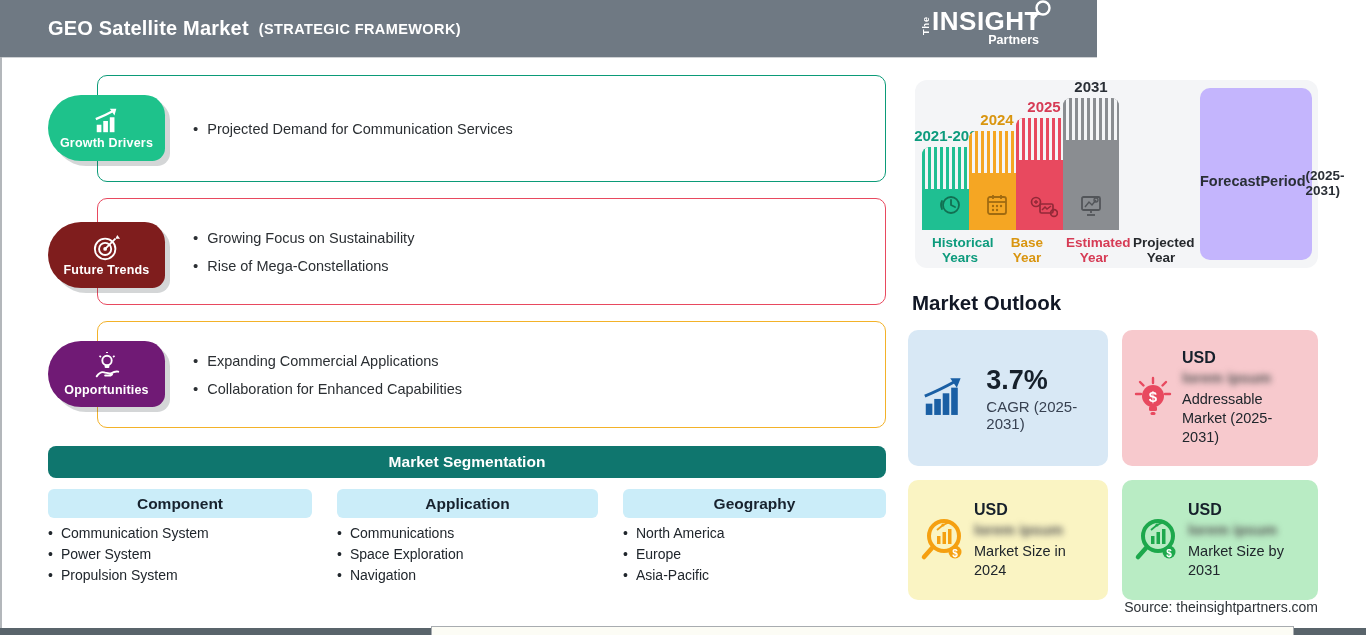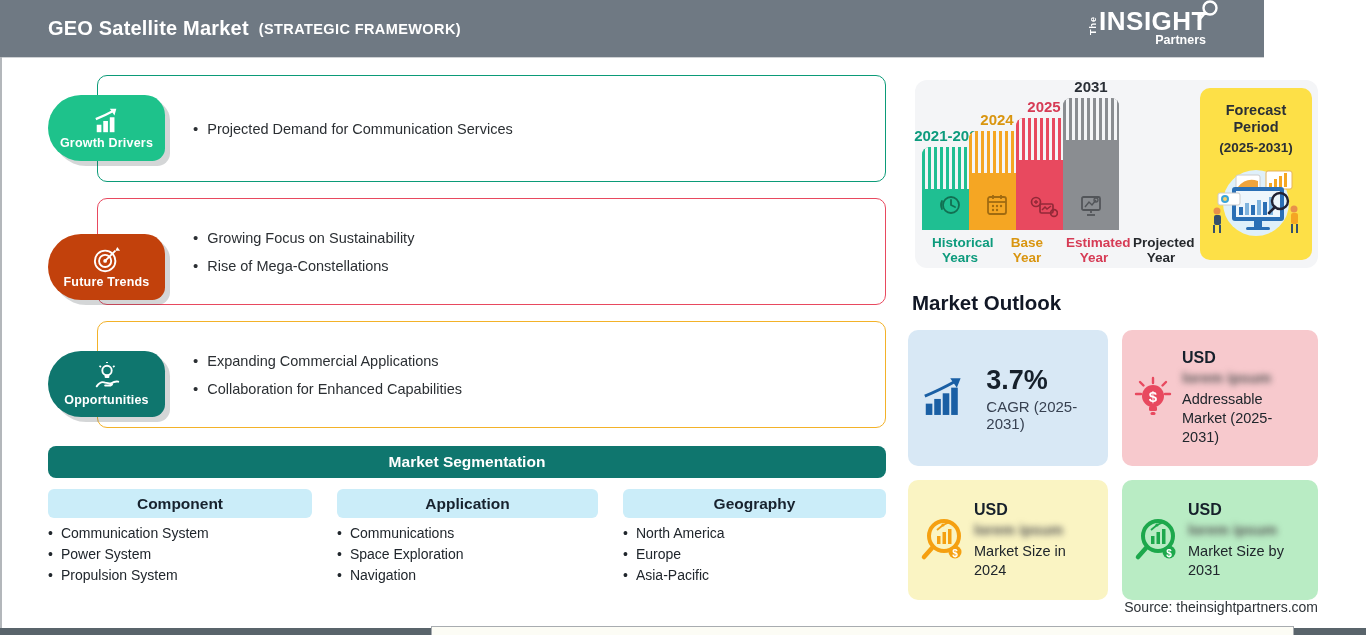--- a/index.html
+++ b/index.html
@@ -1,19 +1,19 @@
 <!DOCTYPE html>
 <html><head>
 <meta charset="utf-8">
 <style>
   html,body{margin:0;padding:0;background:#fff;}
   .canvas{position:relative;width:1366px;height:635px;overflow:hidden;
     font-family:"Liberation Sans","DejaVu Sans",sans-serif;background:#fff;}
   
-  .header{position:absolute;left:0;top:0;width:1264px;height:57px;background:#6F7983;
+  .header{position:absolute;left:0;top:0;width:1097px;height:57px;background:#6F7983;
     border-bottom:1px solid #cfd2d5;display:flex;align-items:center;}
   .header-title{margin-left:48px;color:#fff;font-size:20px;font-weight:bold;letter-spacing:.2px;}
   .header-sub{color:#fff;font-size:14.5px;font-weight:600;margin-left:10px;letter-spacing:.4px;}
   .logo{position:absolute;right:56px;top:8px;color:#fff;line-height:1;}
   .logo-row{display:flex;align-items:flex-end;}
   .logo-the{font-size:9px;font-weight:bold;transform:rotate(-90deg) translateX(-2px);transform-origin:center;
     letter-spacing:1px;margin-right:-4px;margin-bottom:6px;}
   .logo-insight{font-size:26px;font-weight:bold;letter-spacing:.5px;position:relative;}
   .logo-lens{position:absolute;right:-12px;top:-8px;}
   .logo-partners{display:block;text-align:right;font-size:12.5px;font-weight:bold;margin-top:0px;padding-right:2px;}
@@ -23,22 +23,22 @@
     box-sizing:border-box;display:flex;flex-direction:column;justify-content:center;padding-left:95px;gap:8px;}
   .fbox.b-green{top:75px;border:1.6px solid #0B9B78;}
   .fbox.b-red{top:198px;border:1.6px solid #E8495F;}
   .fbox.b-yellow{top:321px;border:1.6px solid #F3B229;}
   .fitem{font-size:14.5px;color:#2b2f33;line-height:20px;display:flex;align-items:center;}
   .fitem::before{content:"•";margin-right:9px;font-size:15px;color:#2b2f33;}
   .pill{position:absolute;left:48px;width:117px;height:66px;border-radius:36px 22px 14px 36px;
     display:flex;flex-direction:column;align-items:center;justify-content:center;gap:1px;
     box-shadow:5px 5px 0 rgba(60,70,75,.22);}
   .pill.p-green{top:95px;background:#1EC28B;}
-  .pill.p-red{top:234px;background:#c2410c;}
-  .pill.p-orange{top:351px;background:#0f766e;}
+  .pill.p-red{top:222px;background:#7f1d1d;}
+  .pill.p-orange{top:341px;background:#701a75;}
   .pill-label{color:#fff;font-size:12.5px;font-weight:bold;letter-spacing:.2px;}
   
   .seg-bar{position:absolute;left:48px;top:446px;width:838px;height:32px;background:#0f766e;border-radius:8px;
     display:flex;align-items:center;justify-content:center;color:#fff;font-weight:bold;font-size:15.5px;}
   .seg-head{position:absolute;top:489px;height:29px;background:#CBEDF9;border-radius:6px;
     display:flex;align-items:center;justify-content:center;font-weight:bold;font-size:15.5px;color:#17222E;}
   .seg-head.c0{left:48px;width:264px;}
   .seg-head.c1{left:337px;width:261px;}
   .seg-head.c2{left:623px;width:263px;}
   .seg-list{position:absolute;top:525px;display:flex;flex-direction:column;gap:5px;}
@@ -55,22 +55,22 @@
   .tl-bar{width:56px;border-radius:8px 8px 0 0;position:relative;overflow:hidden;}
   .tl-bar .stripe{position:absolute;left:0;top:0;width:100%;height:42px;}
   .tl-bar .bicon{position:absolute;left:50%;transform:translateX(-50%);bottom:12px;opacity:.55;}
   .bar0{background:#1FBF92;} .bar0 .stripe{background:repeating-linear-gradient(90deg,#1FBF92 0 3px,#F4F5F7 3px 6px);}
   .bar1{background:#F5A623;} .bar1 .stripe{background:repeating-linear-gradient(90deg,#F5A623 0 3px,#F4F5F7 3px 6px);}
   .bar2{background:#E8495F;} .bar2 .stripe{background:repeating-linear-gradient(90deg,#E8495F 0 3px,#F4F5F7 3px 6px);}
   .bar3{background:#8A8D91;} .bar3 .stripe{background:repeating-linear-gradient(90deg,#8A8D91 0 3px,#F4F5F7 3px 6px);}
   .y0{color:#0D9B7D;} .y1{color:#D9950F;} .y2{color:#D63B55;} .y3{color:#2A2F36;}
   .tl-labels{position:absolute;left:17px;top:155px;display:flex;gap:11px;}
   .tl-lab{width:56px;text-align:center;font-size:13.5px;font-weight:bold;line-height:15px;}
-  .forecast{position:absolute;left:285px;top:8px;width:112px;height:172px;background:#fde047;border-radius:10px;
-    display:flex;flex-direction:column;align-items:center;padding-top:14px;box-sizing:border-box;}
+  .forecast{position:absolute;left:285px;top:8px;width:112px;height:172px;background:#c4b5fd;border-radius:10px;
+    display:flex;flex-direction:row;align-items:center;padding-top:14px;box-sizing:border-box;}
   .fc-line{font-size:14.5px;font-weight:bold;color:#2A2F36;line-height:17px;}
   .fc-range{font-size:13.5px;font-weight:bold;color:#2A2F36;margin-top:4px;}
   .fc-art{margin-top:8px;}
   
   .outlook-title{position:absolute;left:912px;top:291px;font-size:20.5px;font-weight:bold;color:#121826;}
   .card{position:absolute;border-radius:10px;box-sizing:border-box;}
   .card.k0{left:908px;top:330px;width:200px;height:136px;background:#D8E8F5;display:flex;align-items:center;padding-left:14px;gap:21px;}
   .card.k1{left:1122px;top:330px;width:196px;height:136px;background:#F7C9CD;}
   .card.k2{left:908px;top:480px;width:200px;height:120px;background:#FAF4C3;}
   .card.k3{left:1122px;top:480px;width:196px;height:120px;background:#B9ECC4;}

